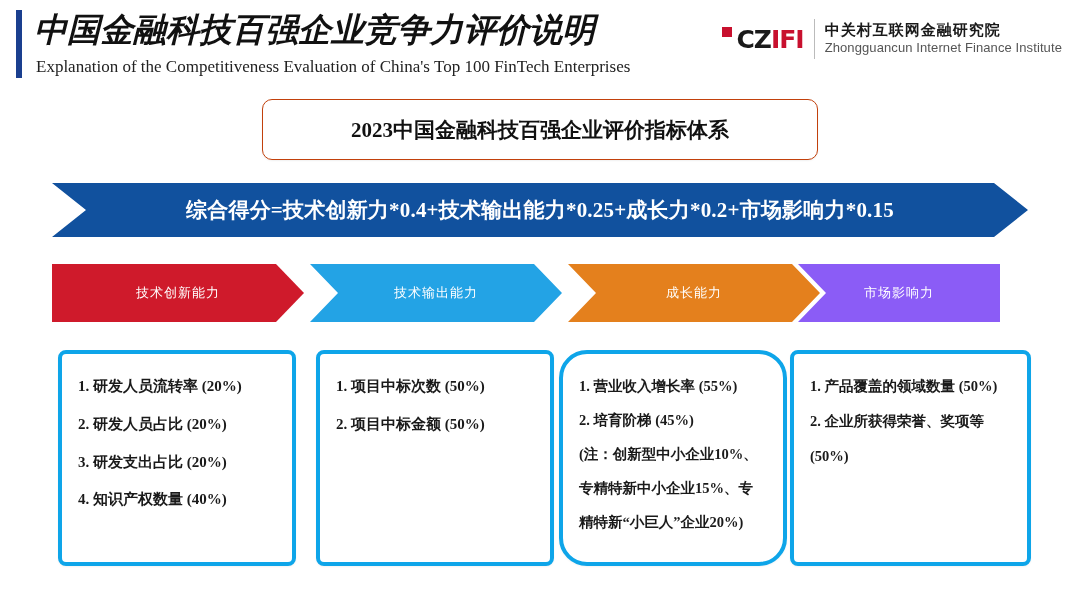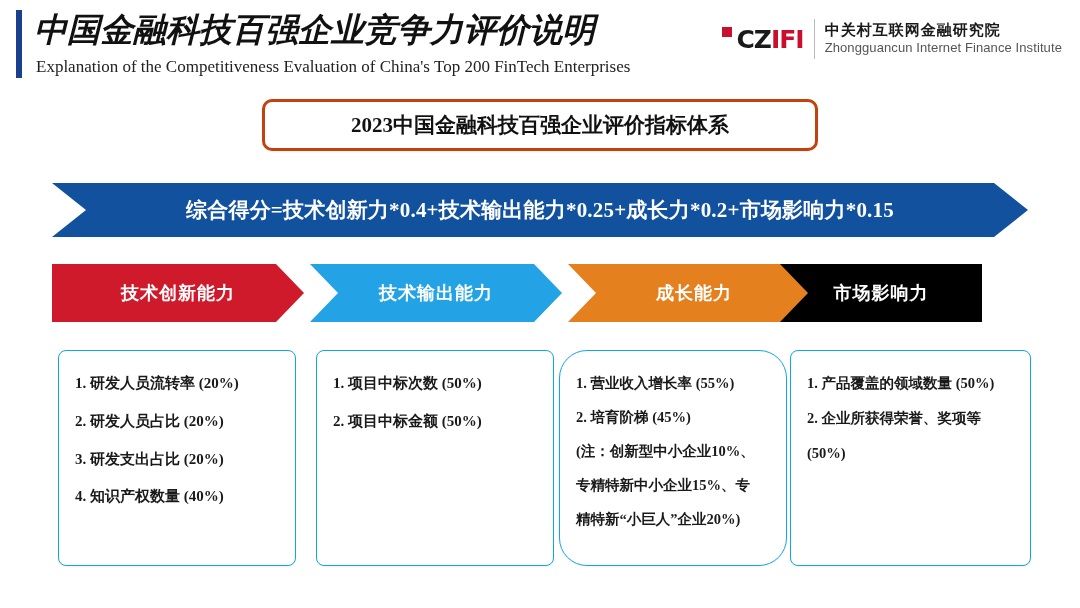--- a/index.html
+++ b/index.html
@@ -106,22 +106,22 @@
     line-height: 1.3;
     letter-spacing: 0.1px;
   }
 
   
   .pill {
     position: absolute;
     left: 262px;
     top: 99px;
     width: 556px;
-    height: 52px;
-    border: 3px solid #c2410c;
+    height: 61px;
+    border: 1px solid #c2410c;
     border-radius: 10px;
     background: #ffffff;
     display: flex;
     align-items: center;
     justify-content: center;
     box-shadow: 0 1px 2px rgba(0,0,0,0.06);
   }
   .pill span {
     font-size: 21px;
     font-weight: bold;
@@ -161,52 +161,52 @@
   .cat {
     position: absolute;
     top: 0;
     height: 58px;
     display: flex;
     align-items: center;
     justify-content: center;
   }
   .cat span {
     color: #ffffff;
-    font-size: 18px;
-    font-weight: bold;
+    font-size: 13px;
+    font-weight: normal;
     font-family: "Liberation Serif", serif;
     letter-spacing: 1px;
   }
   .cat.first {
     clip-path: polygon(0 0, calc(100% - 28px) 0, 100% 50%, calc(100% - 28px) 100%, 0 100%);
   }
   .cat.mid {
     clip-path: polygon(0 0, calc(100% - 28px) 0, 100% 50%, calc(100% - 28px) 100%, 0 100%, 28px 50%);
   }
   .cat.last {
     clip-path: polygon(0 0, 100% 0, 100% 100%, 0 100%, 28px 50%);
   }
   .cat0 { left: 0px;   width: 252px; background: #cf1a2b; }
   .cat1 { left: 258px; width: 252px; background: #23a3e5; }
   .cat2 { left: 516px; width: 252px; background: #e4801d; }
-  .cat3 { left: 728px; width: 202px; background: #000000; text-align: center; }
+  .cat3 { left: 746px; width: 202px; background: #8b5cf6; text-align: center; }
 
   
   .cards {
     position: absolute;
     left: 58px;
     top: 350px;
     width: 970px;
     height: 222px;
   }
   .card {
     position: absolute;
     top: 0;
     width: 238px;
-    border: 1px solid #0ea5e9;
+    border: 4px solid #0ea5e9;
     border-radius: 8px;
     background: #ffffff;
     padding: 22px 16px 14px 16px;
     box-shadow: 0 1px 2px rgba(0,0,0,0.05);
   }
   .card.c0 { left: 0px;   height: 216px; }
   .card.c1 { left: 258px; height: 216px; }
   .card.c2 { left: 501px; width: 228px; height: 216px; border-radius: 28px; }
   .card.c3 { left: 732px; width: 241px; height: 216px; }
   .card p {
@@ -220,21 +220,21 @@
   .card p:last-child { margin-bottom: 0; }
   .card.c2 p { margin-bottom: 13px; font-size: 14.5px; }
   .card.c3 p { margin-bottom: 14px; font-size: 14.5px; }
 </style>
 </head>
 <body>
 
 <div class="header">
   <div class="accent-bar"></div>
   <div class="title-cn">中国金融科技百强企业竞争力评价说明</div>
-  <div class="title-en">Explanation of the Competitiveness Evaluation of China's Top 200 FinTech Enterprises</div>
+  <div class="title-en">Explanation of the Competitiveness Evaluation of China's Top 100 FinTech Enterprises</div>
 
   <div class="logo-wrap">
     <div class="logo-mark">
       <div class="logo-sq"></div>
       <div class="logo-text"><span class="cz">CZ</span><span class="ifi">IFI</span></div>
     </div>
     <div class="logo-div"></div>
     <div>
       <div class="logo-cn">中关村互联网金融研究院</div>
       <div class="logo-en">Zhongguancun Internet Finance Institute</div>

